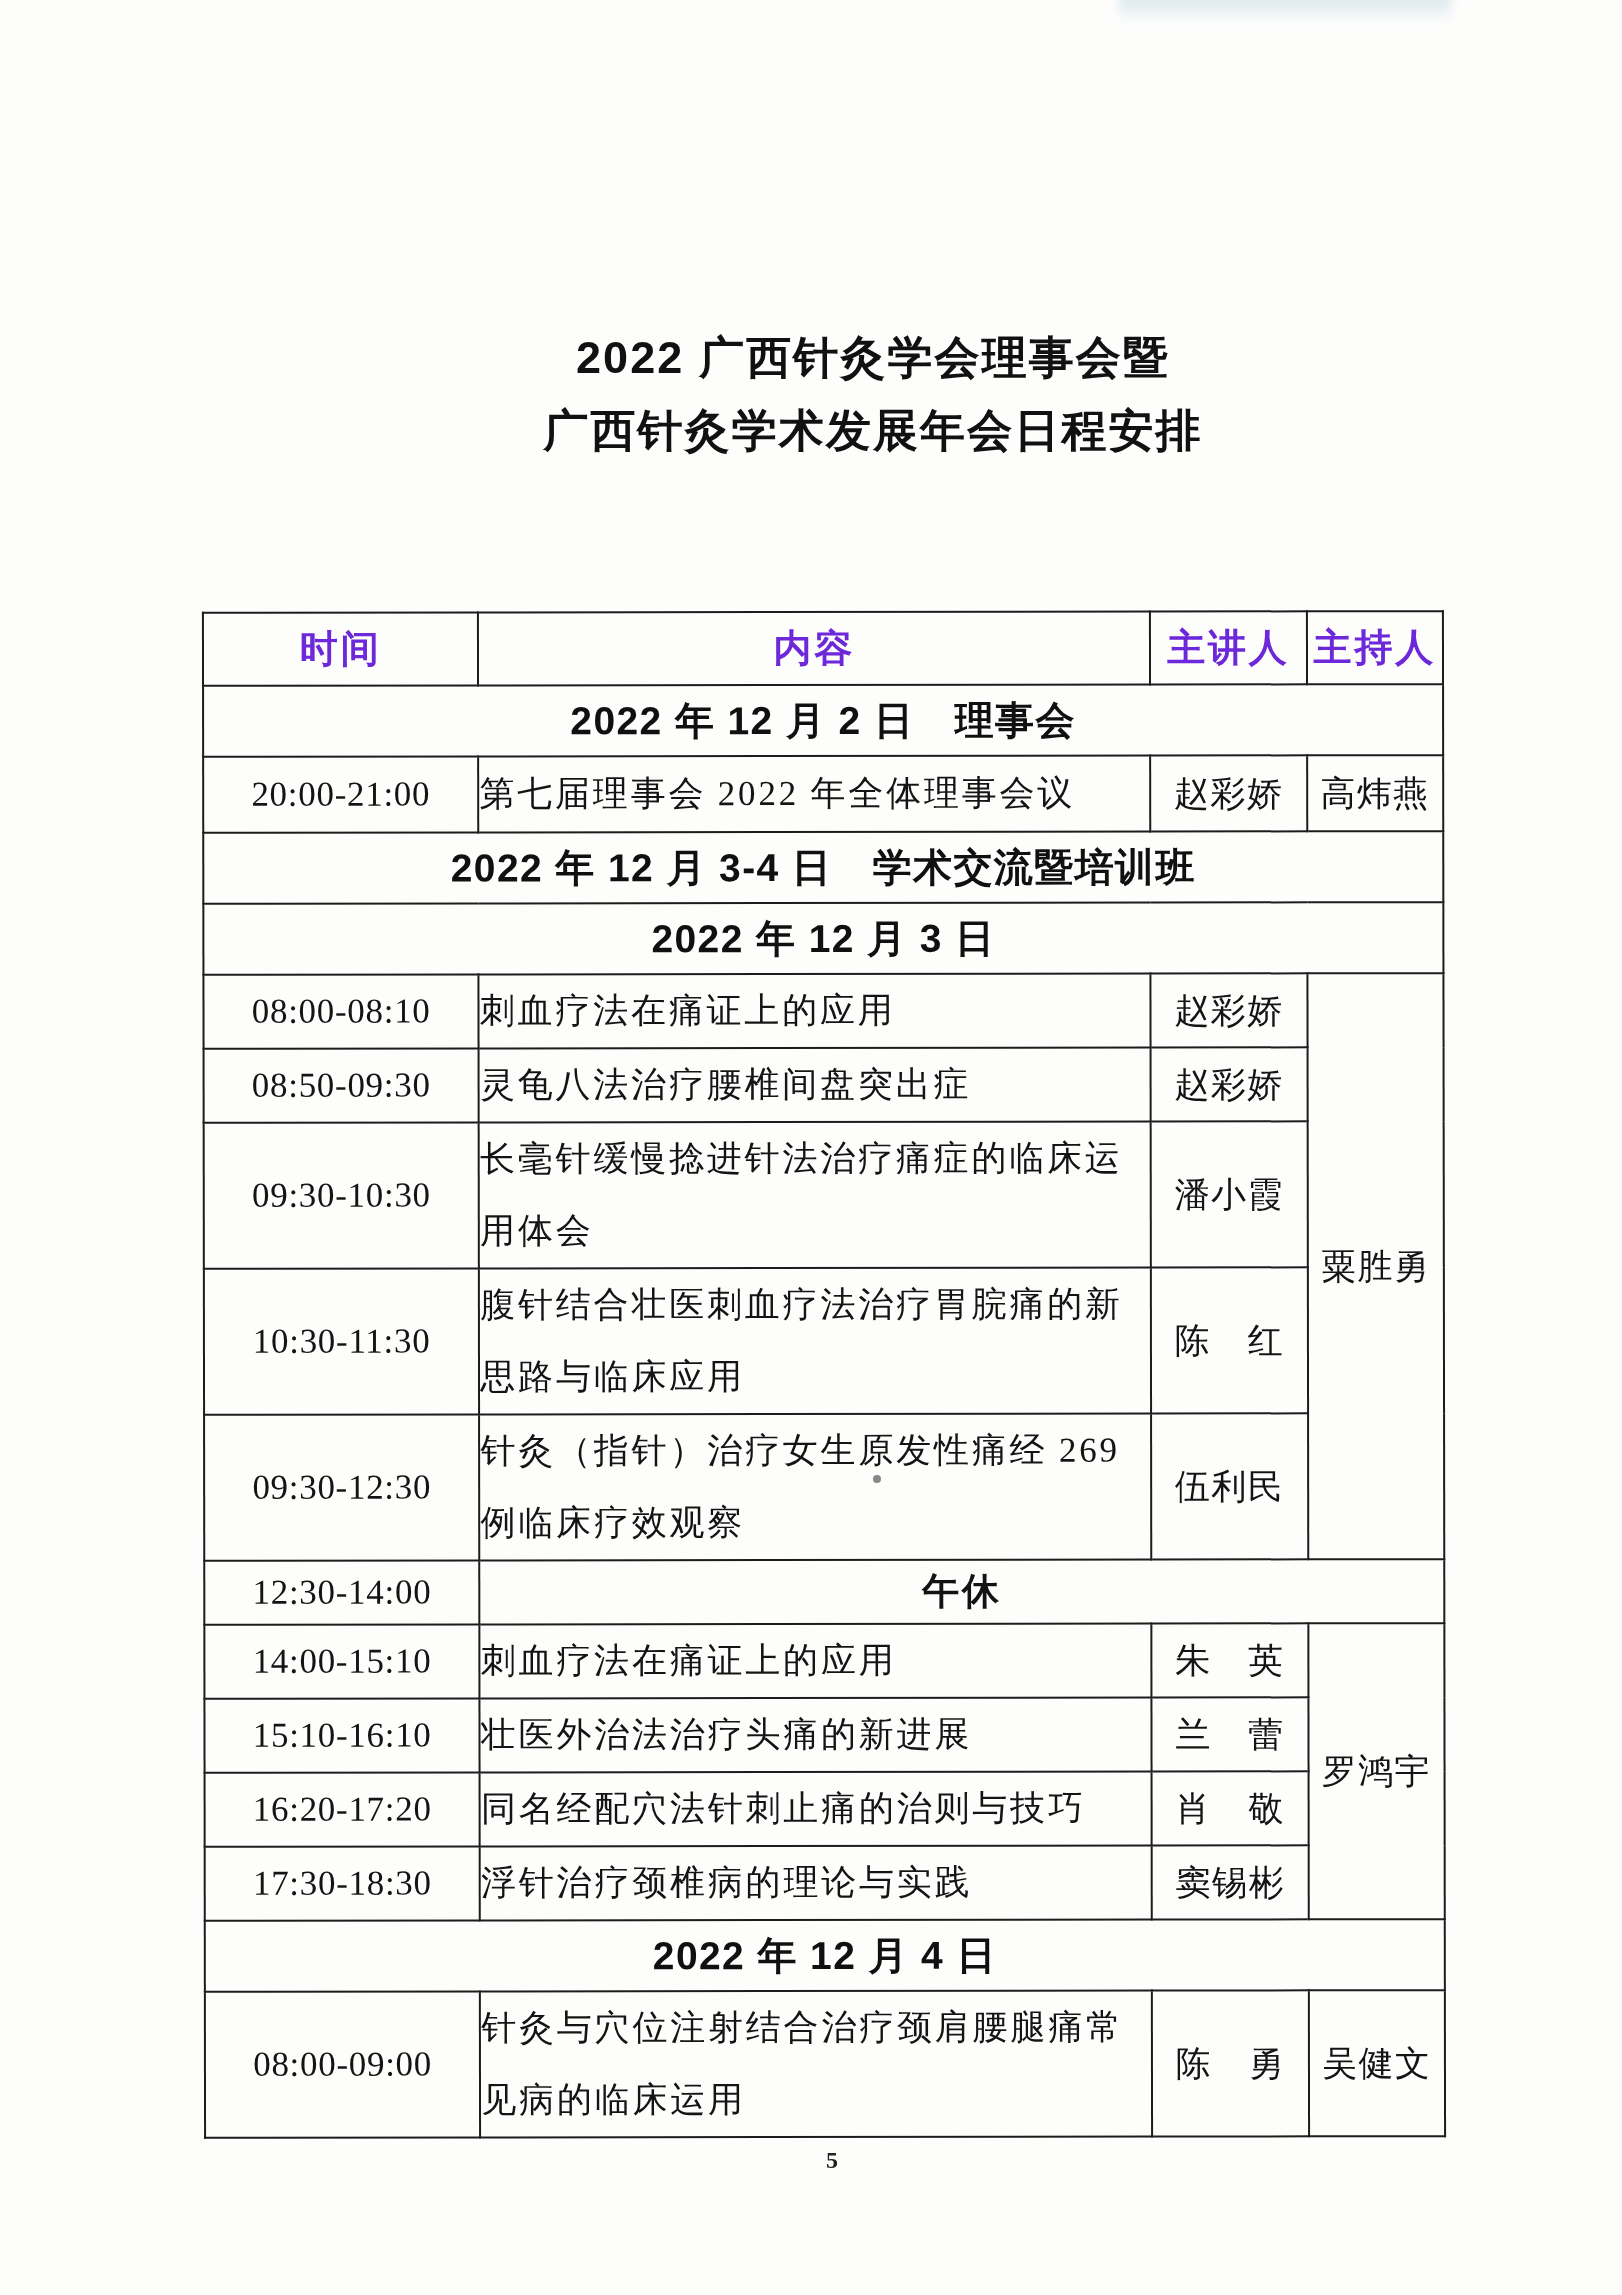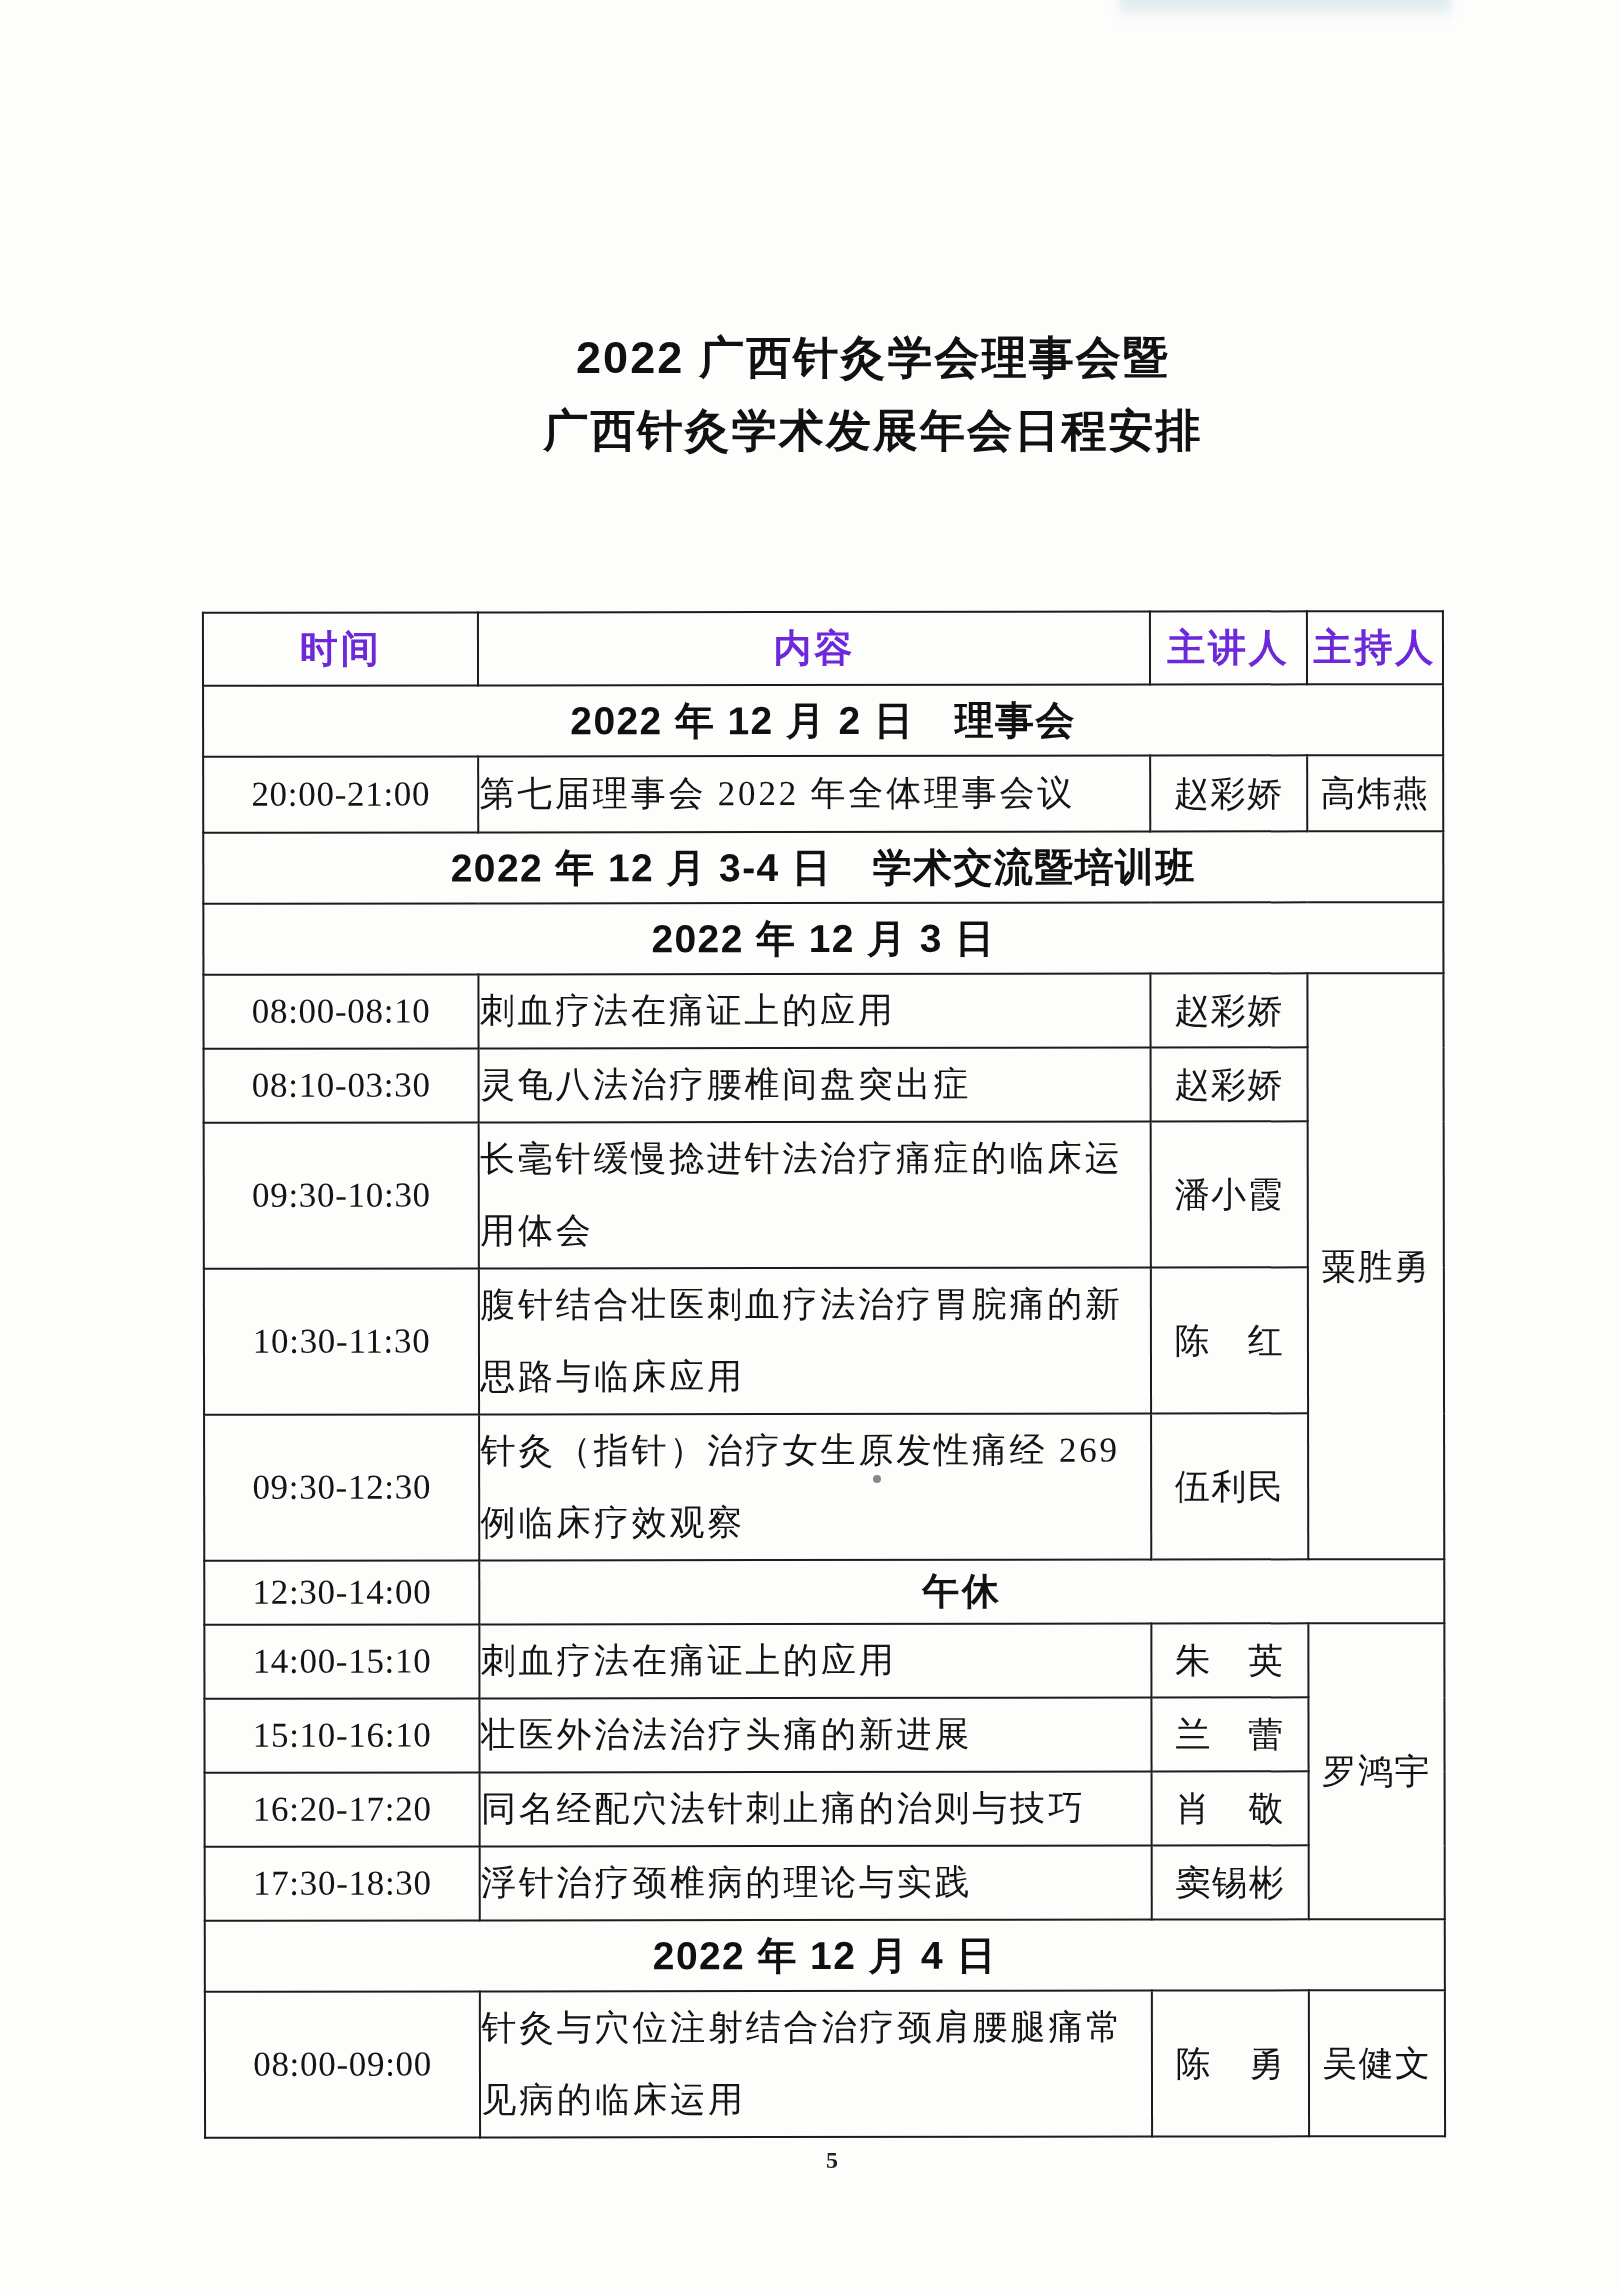--- a/index.html
+++ b/index.html
@@ -134,21 +134,21 @@
   </tr>
 
   <tr class="r-one">
     <td class="time">08:00-08:10</td>
     <td class="content">刺血疗法在痛证上的应用</td>
     <td class="speaker">赵彩娇</td>
     <td class="moderator" rowspan="5">粟胜勇</td>
   </tr>
 
   <tr class="r-one">
-    <td class="time">08:10-03:30</td>
+    <td class="time">08:50-09:30</td>
     <td class="content">灵龟八法治疗腰椎间盘突出症</td>
     <td class="speaker">赵彩娇</td>
   </tr>
 
   <tr class="r-tall">
     <td class="time">09:30-10:30</td>
     <td class="content">长毫针缓慢捻进针法治疗痛症的临床运用体会</td>
     <td class="speaker">潘小霞</td>
   </tr>
 

